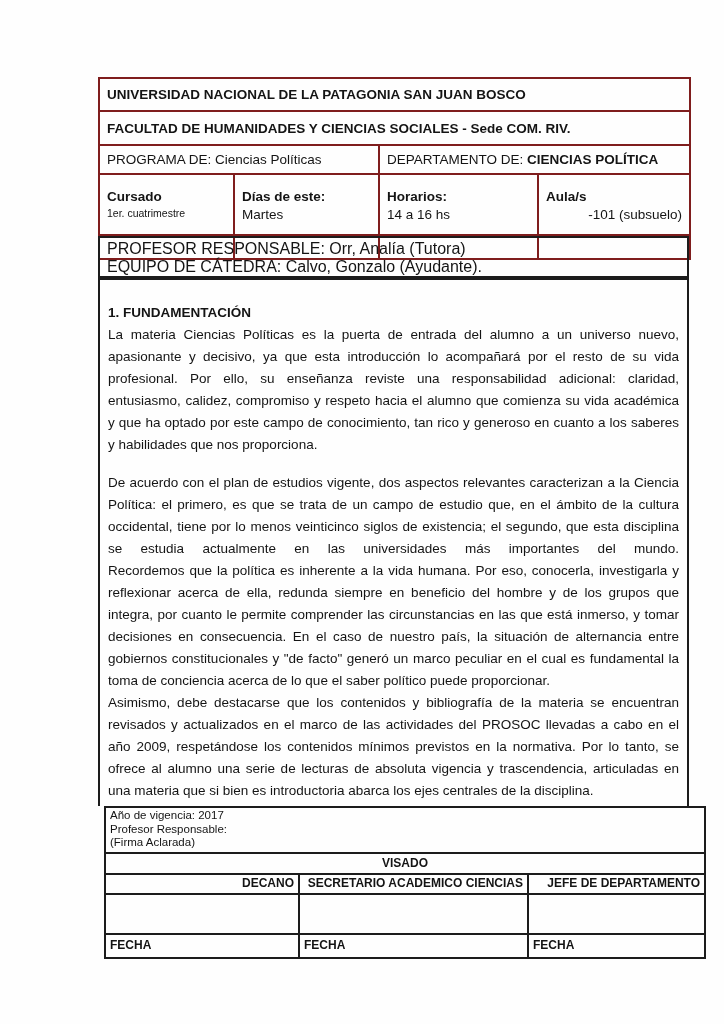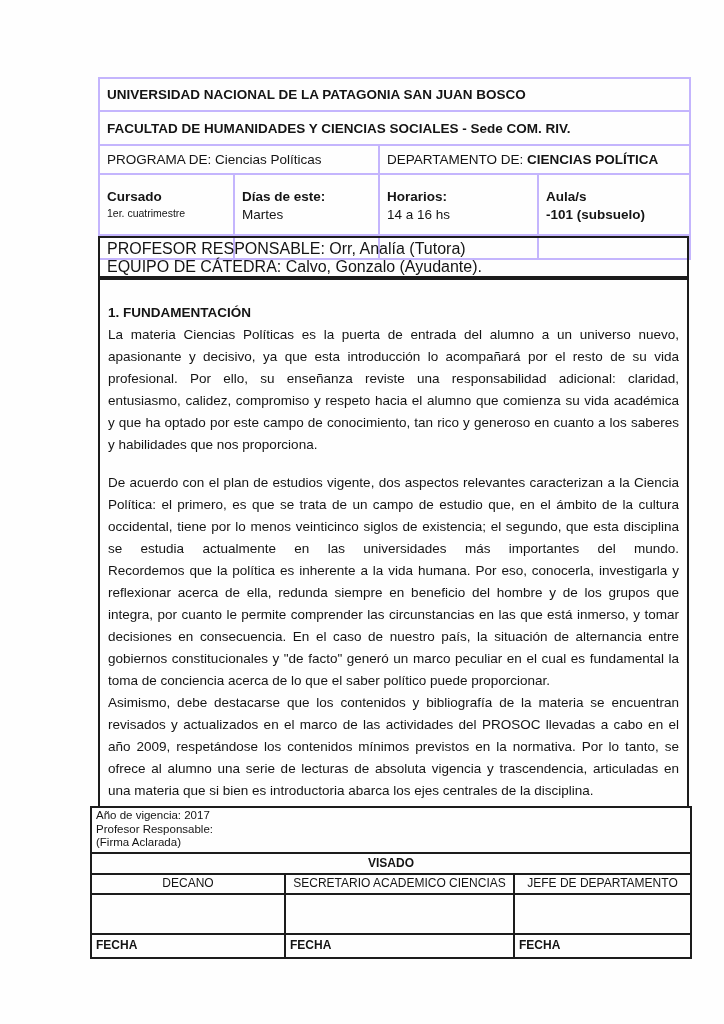--- a/index.html
+++ b/index.html
@@ -12,34 +12,34 @@
     overflow:hidden;
   }
   .page{position:absolute;inset:0;background:#fefefe;}
 
   
   .main-table{
     position:absolute;left:98px;top:77px;width:591px;
     border-collapse:collapse;table-layout:fixed;
   }
   .main-table td{
-    border:2px solid #c4b5fd;
+    border:2px solid #7f1d1d;
     padding:2px 7px;
     vertical-align:middle;
     font-size:13.5px;
     overflow:hidden;
   }
   .row-univ td{height:27px;font-weight:bold;}
   .row-fac td{height:28px;font-weight:bold;}
   .row-prog td{height:23px;}
   .row-sched td{height:44px;vertical-align:top;padding-top:13px;}
   .row-empty td{height:18px;}
   .lbl-bold{font-weight:bold;display:block;line-height:18px;}
   .val-normal{display:block;line-height:18px;}
-  .val-bold{display:block;line-height:18px;font-weight:bold;}
+  .val-bold{display:block;line-height:18px;font-weight:normal;text-align:right;}
   .val-small{display:block;line-height:14px;font-size:10.5px;}
   .dep-bold{font-weight:bold;}
 
   
   .profesor-box{
     position:absolute;left:98px;top:236px;width:591px;height:42px;
     box-sizing:border-box;border:2px solid #1c1c1c;
     padding:2px 7px;
     font-size:16px;line-height:18px;
   }
@@ -58,34 +58,34 @@
   }
   .fund-box p{
     margin:0;font-size:13.5px;line-height:22px;
     text-align:justify;
   }
   .fund-box p.justify-last{text-align-last:justify;margin-top:16px;}
   .fund-box p.gap-top{margin-top:9px;}
 
   
   .footer-table{
-    position:absolute;left:90px;top:806px;width:600px;
+    position:absolute;left:104px;top:806px;width:600px;
     border-collapse:collapse;table-layout:fixed;
   }
   .footer-table td{
     border:2px solid #1c1c1c;
     padding:1px 4px;
     font-size:12px;
     vertical-align:top;
     overflow:hidden;
   }
   .ft-vigencia td{height:42px;font-size:11.5px;line-height:13.5px;}
   .ft-vigencia p{margin:0;}
   .ft-visado td{height:17px;text-align:center;font-weight:bold;line-height:16px;}
-  .ft-cols td{height:16px;text-align:center;font-weight:normal;line-height:15px;}
+  .ft-cols td{height:16px;text-align:right;font-weight:bold;line-height:15px;}
   .ft-blank td{height:36px;}
   .ft-fecha td{height:20px;font-weight:bold;line-height:18px;}
 </style>
 </head>
 <body>
 
 <div class="page">
 
   <table class="main-table">
     <colgroup>

